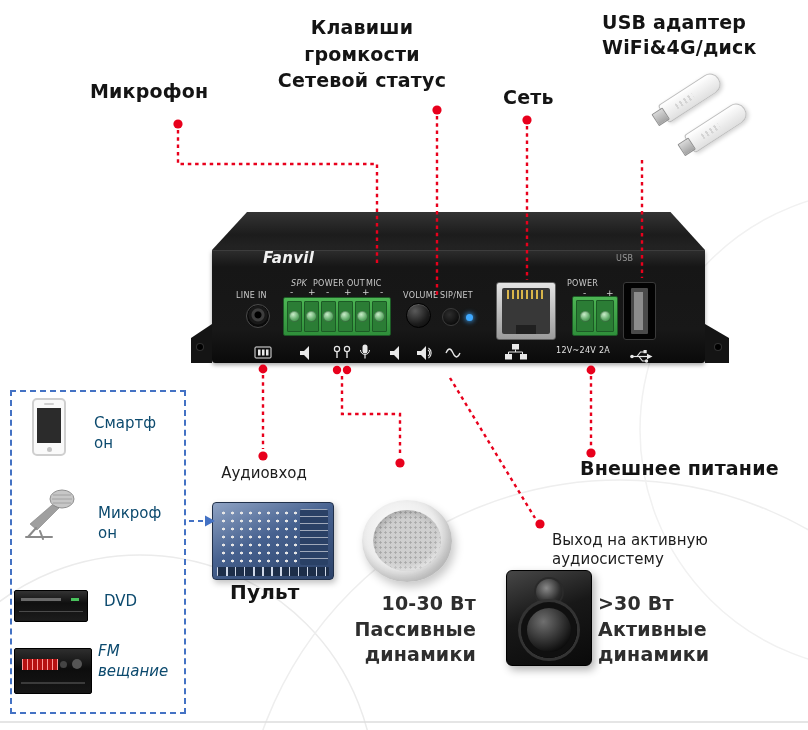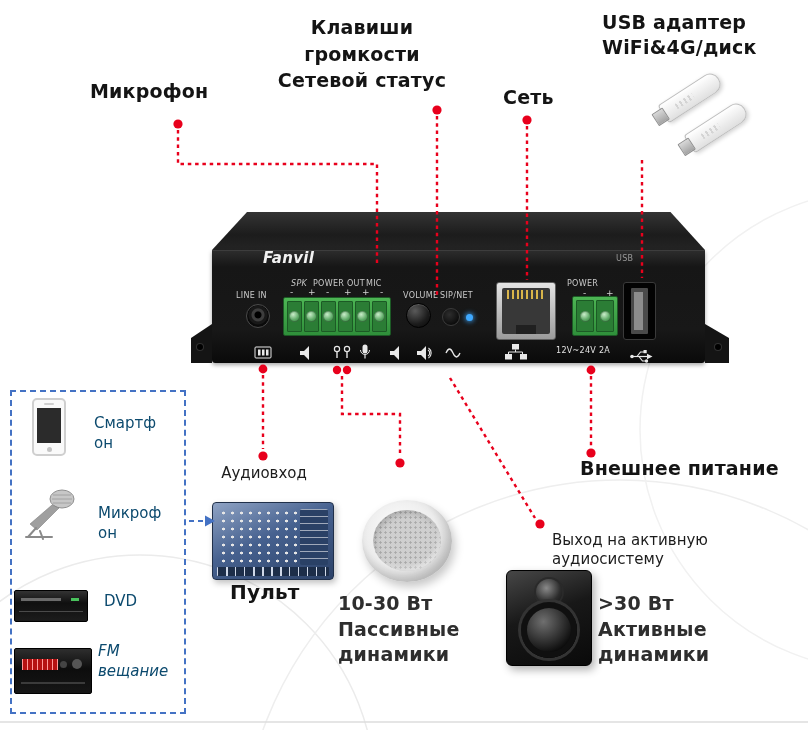--- a/index.html
+++ b/index.html
@@ -12,21 +12,21 @@
 
   
   .h1 { position:absolute; font-weight:bold; font-size:19px; color:#141414; z-index:4; letter-spacing:.2px; }
   .body-txt { position:absolute; font-size:15px; color:#1c1c1c; z-index:4; }
   #lbl-mic      { left:90px;  top:80px; }
   #lbl-volstat  { left:264px; top:14px; width:196px; text-align:center; line-height:1.4; }
   #lbl-net      { left:503px; top:86px; }
   #lbl-usb      { left:602px; top:10px; line-height:1.3; }
   #lbl-extpwr   { left:580px; top:457px; }
   #lbl-mixer    { left:230px; top:580px; font-size:20px; }
-  #lbl-passive  { left:338px; top:591px; width:138px; text-align:left; line-height:1.35; color:#2e2e2e; }
+  #lbl-passive  { left:338px; top:591px; width:138px; text-align:right; line-height:1.35; color:#2e2e2e; }
   #lbl-active   { left:598px; top:591px; line-height:1.35; color:#2e2e2e; }
   #lbl-audioin   { left:206px; top:464px; width:116px; text-align:center; }
   #lbl-spkout    { left:336px; top:486px; width:166px; text-align:center; }
   #lbl-activeout { left:552px; top:531px; line-height:1.25; }
 
   
   #dongle1,#dongle2 { position:absolute; width:66px; height:21px;
     background:linear-gradient(180deg,#ffffff,#e0e0e0); border:1px solid #bdbdbd;
     border-radius:3px 10px 10px 3px; box-shadow:1px 2px 4px rgba(0,0,0,.18);
     transform:rotate(-33deg); z-index:2; }

